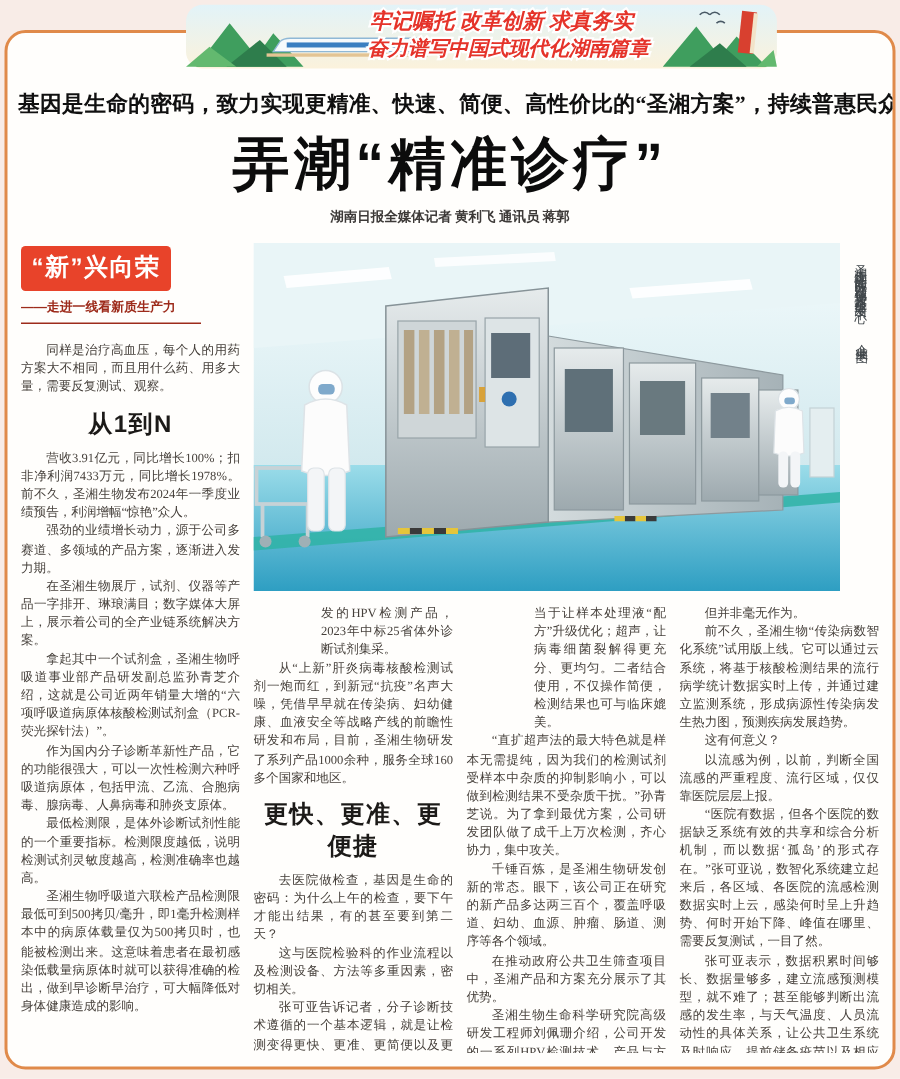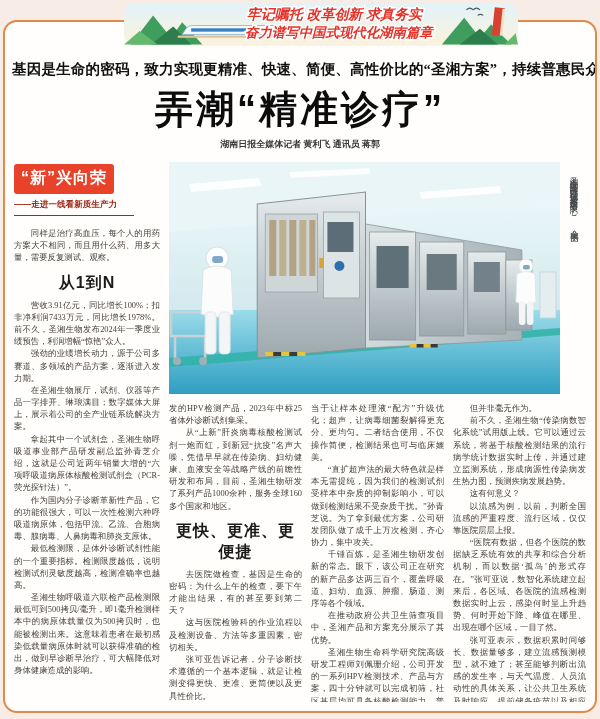--- a/index.html
+++ b/index.html
@@ -59,21 +59,21 @@
   }
   .badge-sub {
     margin-top:5px; padding-bottom:4px; border-bottom:1.5px solid #9d2b1b;
     color:#9d2b1b; font-weight:bold; font-size:8.6px;
     font-family:"Liberation Sans","DejaVu Sans",sans-serif; white-space:nowrap;
   }
   .col-para {
     font-size:8.4px; line-height:1.45; text-align:justify; text-indent:2em;
     color:#46403b; margin:0;
   }
-  .col-para.cont { text-indent:0; }
+  .col-para.cont { text-indent:0;margin-left:45px; }
   .col-heading {
     font-size:16px; font-weight:bold; text-align:center; color:#1c1a18;
     margin:8px 0 6px; letter-spacing:1px;
     font-family:"Liberation Sans","DejaVu Sans",sans-serif;
   }
 </style>
 </head>
 <body>
 
 <div class="canvas">
@@ -219,21 +219,21 @@
               <p class="col-para">“直扩超声法的最大特色就是样本无需提纯，因为我们的检测试剂受样本中杂质的抑制影响小，可以做到检测结果不受杂质干扰。”孙青芝说。为了拿到最优方案，公司研发团队做了成千上万次检测，齐心协力，集中攻关。</p>
               <p class="col-para">千锤百炼，是圣湘生物研发创新的常态。眼下，该公司正在研究的新产品多达两三百个，覆盖呼吸道、妇幼、血源、肿瘤、肠道、测序等各个领域。</p>
               <p class="col-para">在推动政府公共卫生筛查项目中，圣湘产品和方案充分展示了其优势。</p>
               <p class="col-para">圣湘生物生命科学研究院高级研发工程师刘佩珊介绍，公司开发的一系列HPV检测技术、产品与方案，四十分钟就可以完成初筛，社区基层均可具备核酸检测能力，普惠基因科技因此下沉到基层和偏远地区。</p>
             </div>
           <div class="tcol">
               <p class="col-para">但并非毫无作为。</p>
               <p class="col-para">前不久，圣湘生物“传染病数智化系统”试用版上线。它可以通过云系统，将基于核酸检测结果的流行病学统计数据实时上传，并通过建立监测系统，形成病源性传染病发生热力图，预测疾病发展趋势。</p>
               <p class="col-para">这有何意义？</p>
               <p class="col-para">以流感为例，以前，判断全国流感的严重程度、流行区域，仅仅靠医院层层上报。</p>
-              <p class="col-para">“医院有数据，但各个医院的数据缺乏系统有效的共享和综合分析机制，而以数据‘孤岛’的形式存在。”张可亚说，数智化系统建立起来后，各区域、各医院的流感检测数据实时上云，感染何时呈上升趋势、何时开始下降、峰值在哪里、出现在哪个区域，一目了然。</p>
+              <p class="col-para">“医院有数据，但各个医院的数据缺乏系统有效的共享和综合分析机制，而以数据‘孤岛’的形式存在。”张可亚说，数智化系统建立起来后，各区域、各医院的流感检测数据实时上云，感染何时呈上升趋势、何时开始下降、峰值在哪里、需要反复测试，一目了然。</p>
               <p class="col-para">张可亚表示，数据积累时间够长、数据量够多，建立流感预测模型，就不难了；甚至能够判断出流感的发生率，与天气温度、人员流动性的具体关系，让公共卫生系统及时响应，提前储备疫苗以及相应治疗药物等。</p>
             </div>
         </div>
       </div>
 
     </div>
   </div>
 
   <div class="banner">
     <svg viewBox="0 0 352 40">

